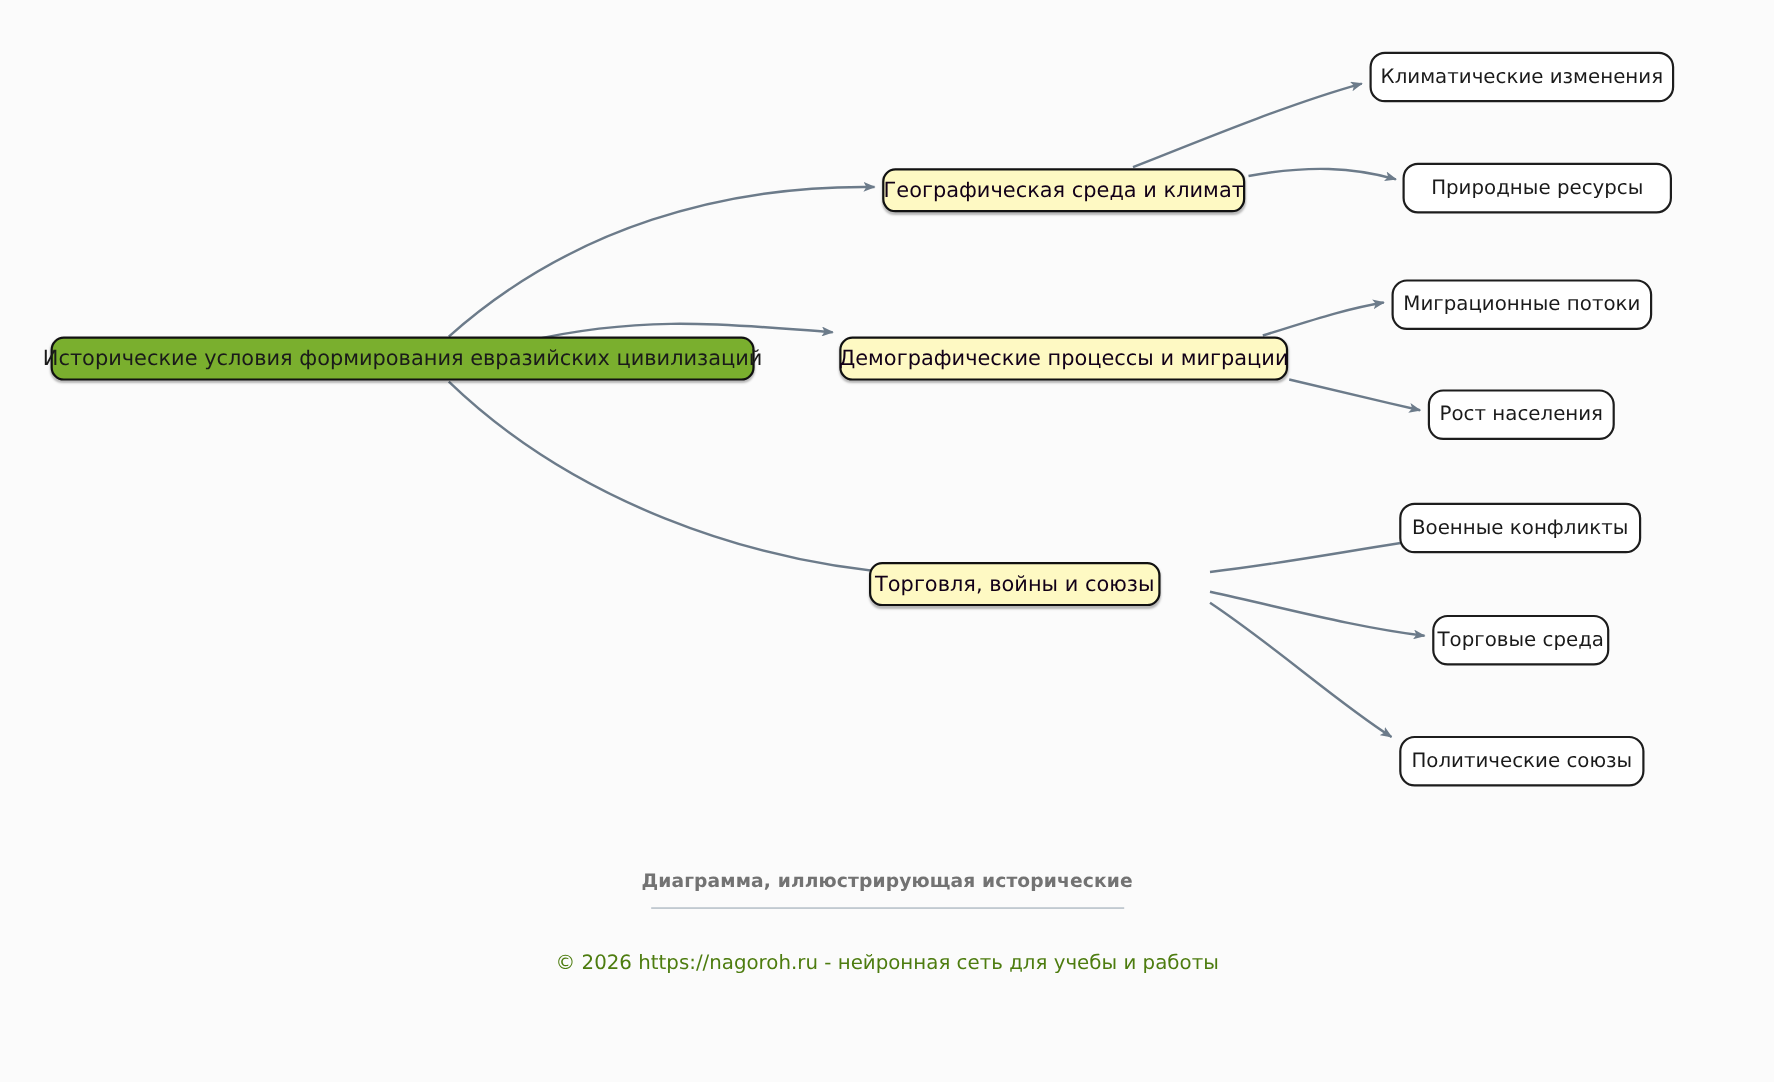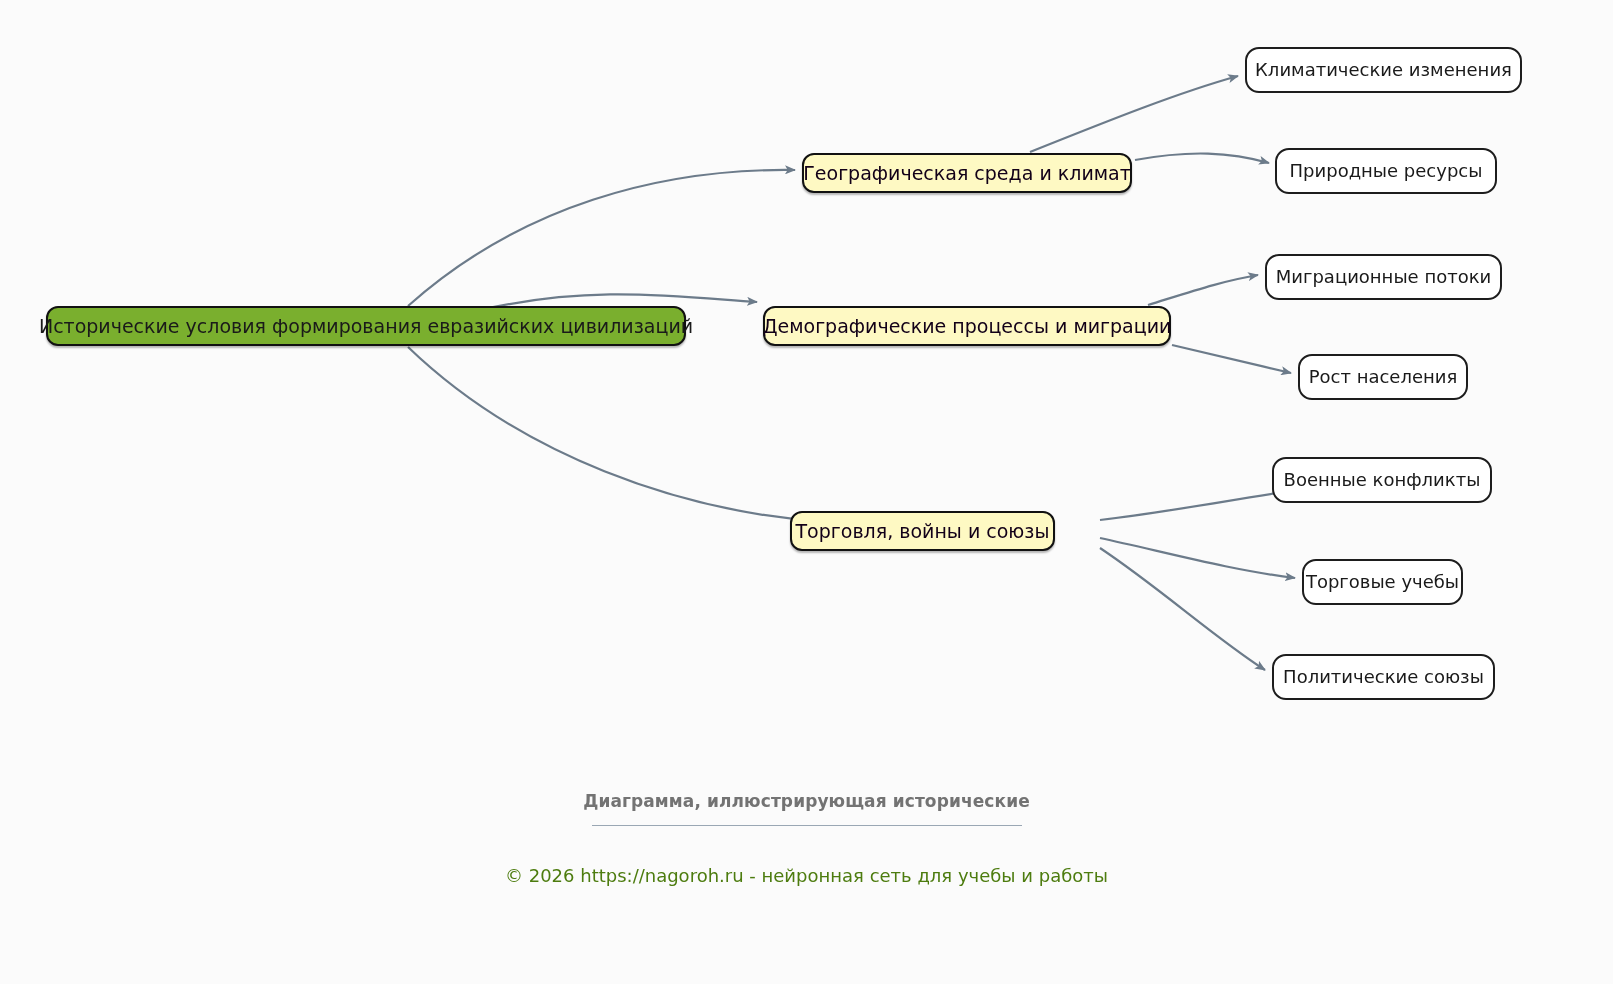--- a/index.html
+++ b/index.html
@@ -127,41 +127,41 @@
   </div>
 
   <div class="node node-branch" style="left:790px; top:511px; width:265px; height:40px;">
     <span>Торговля, войны и союзы</span>
   </div>
 
   <div class="node node-leaf" style="left:1245px; top:47px; width:277px; height:46px;">
     <span>Климатические изменения</span>
   </div>
 
-  <div class="node node-leaf" style="left:1275px; top:148px; width:222px; height:46px;">
+  <div class="node node-leaf" style="left:1275px; top:148px; width:245px; height:46px;">
     <span>Природные ресурсы</span>
   </div>
 
   <div class="node node-leaf" style="left:1298px; top:354px; width:170px; height:46px;">
     <span>Рост населения</span>
   </div>
 
   <div class="node node-leaf" style="left:1265px; top:254px; width:237px; height:46px;">
     <span>Миграционные потоки</span>
   </div>
 
   <div class="node node-leaf" style="left:1272px; top:457px; width:220px; height:46px;">
     <span>Военные конфликты</span>
   </div>
 
   <div class="node node-leaf" style="left:1302px; top:559px; width:161px; height:46px;">
-    <span>Торговые учебы</span>
+    <span>Торговые среда</span>
   </div>
 
-  <div class="node node-leaf" style="left:1272px; top:654px; width:223px; height:46px;">
+  <div class="node node-leaf" style="left:1272px; top:669px; width:223px; height:46px;">
     <span>Политические союзы</span>
   </div>
 
   <div class="caption-block" style="top:790px;">
     <div class="caption-text">Диаграмма, иллюстрирующая исторические</div>
     <div class="caption-rule"></div>
   </div>
 
   <div class="copyright" style="top:865px;">© 2026 https://nagoroh.ru - нейронная сеть для учебы и работы</div>
 

